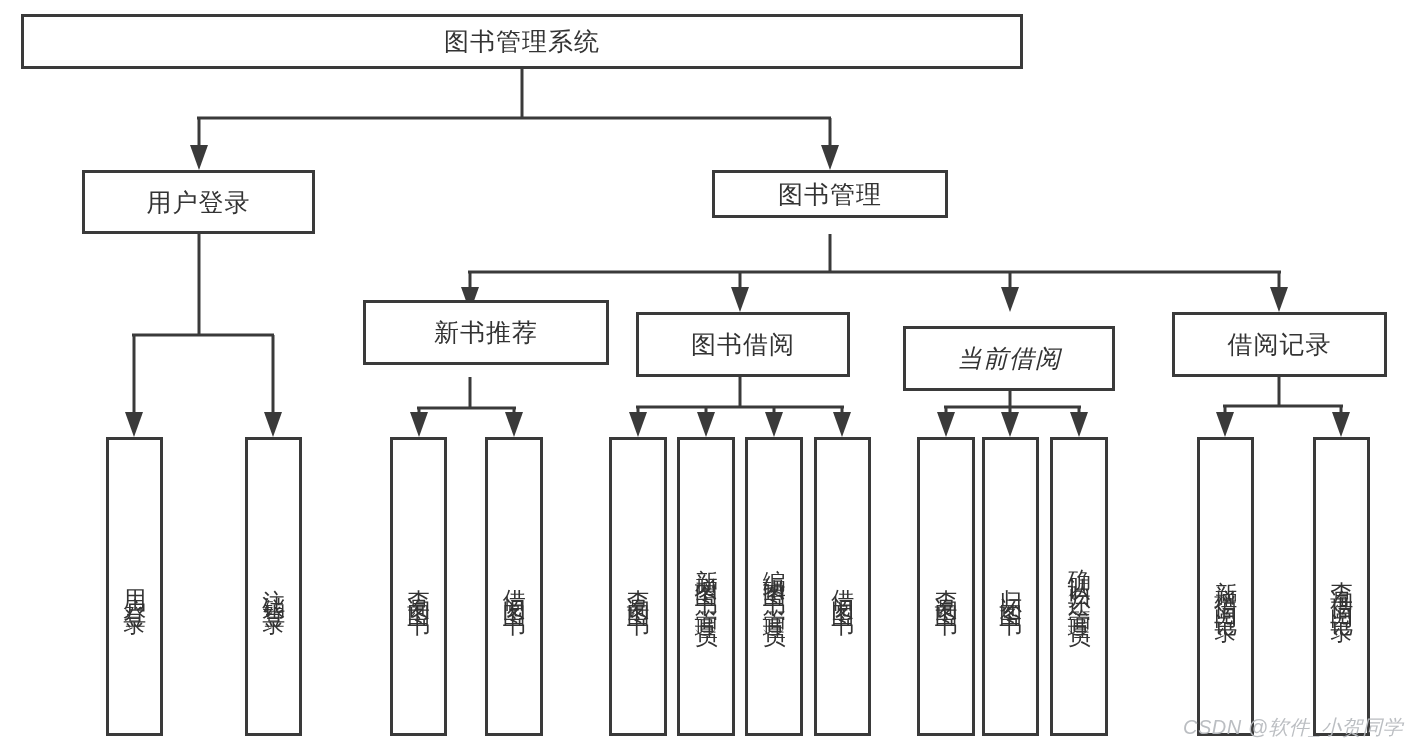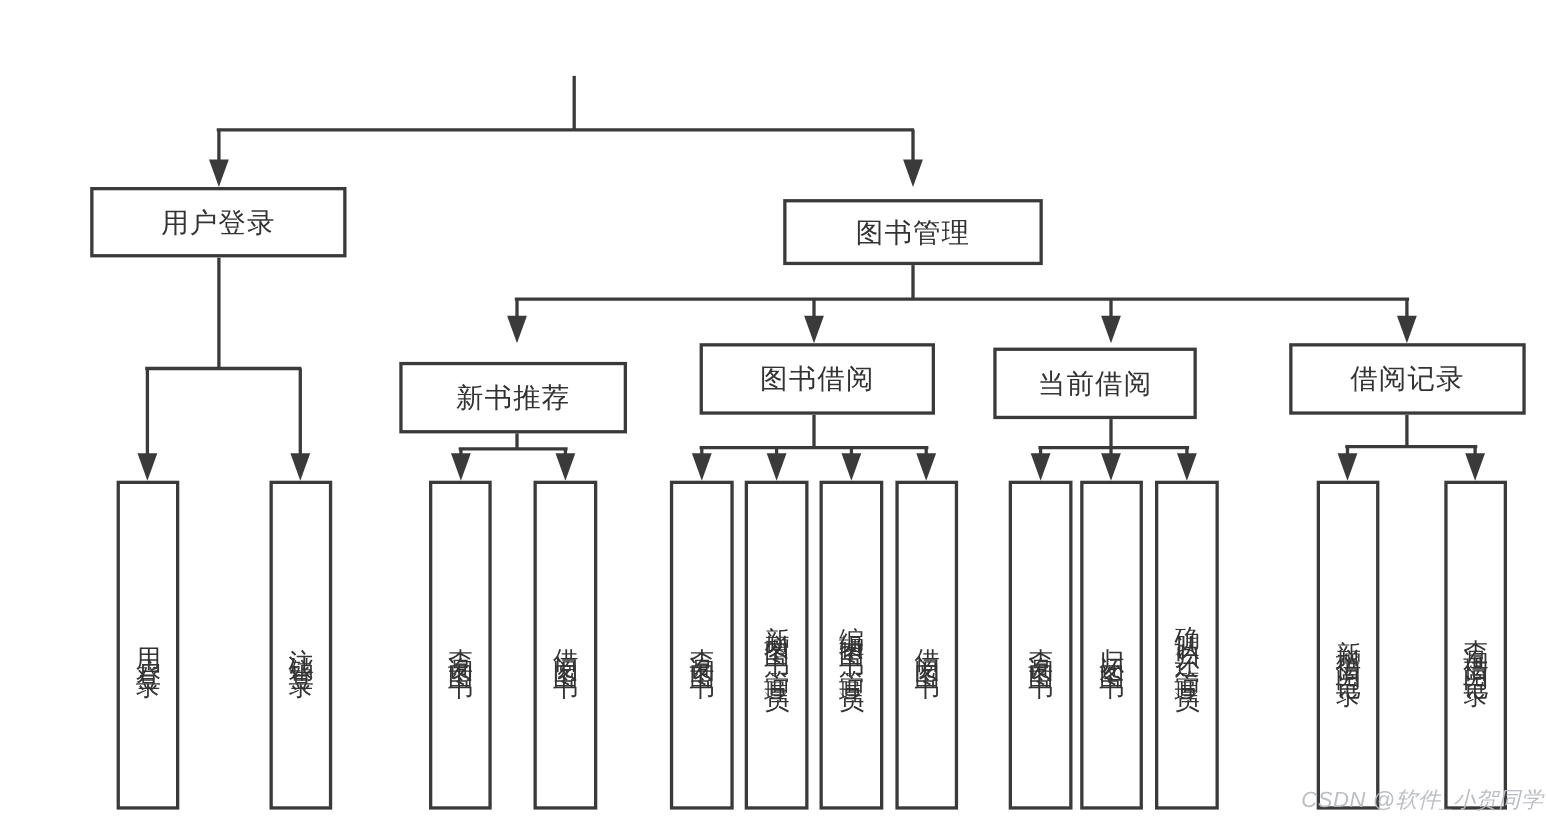--- a/index.html
+++ b/index.html
@@ -139,35 +139,38 @@
     <g>
       <line x1="1279" y1="377" x2="1279" y2="406"></line>
       <line x1="1223" y1="406" x2="1343" y2="406"></line>
       <line x1="1225" y1="406" x2="1225" y2="415"></line>
       <polygon points="1216,412 1234,412 1225,437"></polygon>
       <line x1="1341" y1="406" x2="1341" y2="415"></line>
       <polygon points="1332,412 1350,412 1341,437"></polygon>
     </g>
   </svg>
 
+  <div class="node h-node" style="left:21px; top:14px; width:1002px; height:55px;">
+    <span>图书管理系统</span>
+  </div>
 
   <div class="node h-node" style="left:82px; top:170px; width:233px; height:64px;">
     <span>用户登录</span>
   </div>
-  <div class="node h-node" style="left:712px; top:170px; width:236px; height:60px;margin-top:11px;">
+  <div class="node h-node" style="left:712px; top:170px; width:236px; height:48px;">
     <span>图书管理</span>
   </div>
 
-  <div class="node h-node" style="left:363px; top:329px; width:207px; height:65px;">
+  <div class="node h-node" style="left:363px; top:300px; width:246px; height:65px;">
     <span>新书推荐</span>
   </div>
   <div class="node h-node" style="left:636px; top:312px; width:214px; height:65px;">
     <span>图书借阅</span>
   </div>
-  <div class="node h-node" style="left:903px; top:316px; width:185px; height:65px;">
+  <div class="node h-node" style="left:903px; top:326px; width:212px; height:65px;font-style:italic;">
     <span>当前借阅</span>
   </div>
   <div class="node h-node" style="left:1172px; top:312px; width:215px; height:65px;">
     <span>借阅记录</span>
   </div>
 
   <div class="node v-node" style="left:106px; top:437px; width:57px; height:299px;">
     <span class="v-label">用户登录</span>
   </div>
   <div class="node v-node" style="left:245px; top:437px; width:57px; height:299px;">

